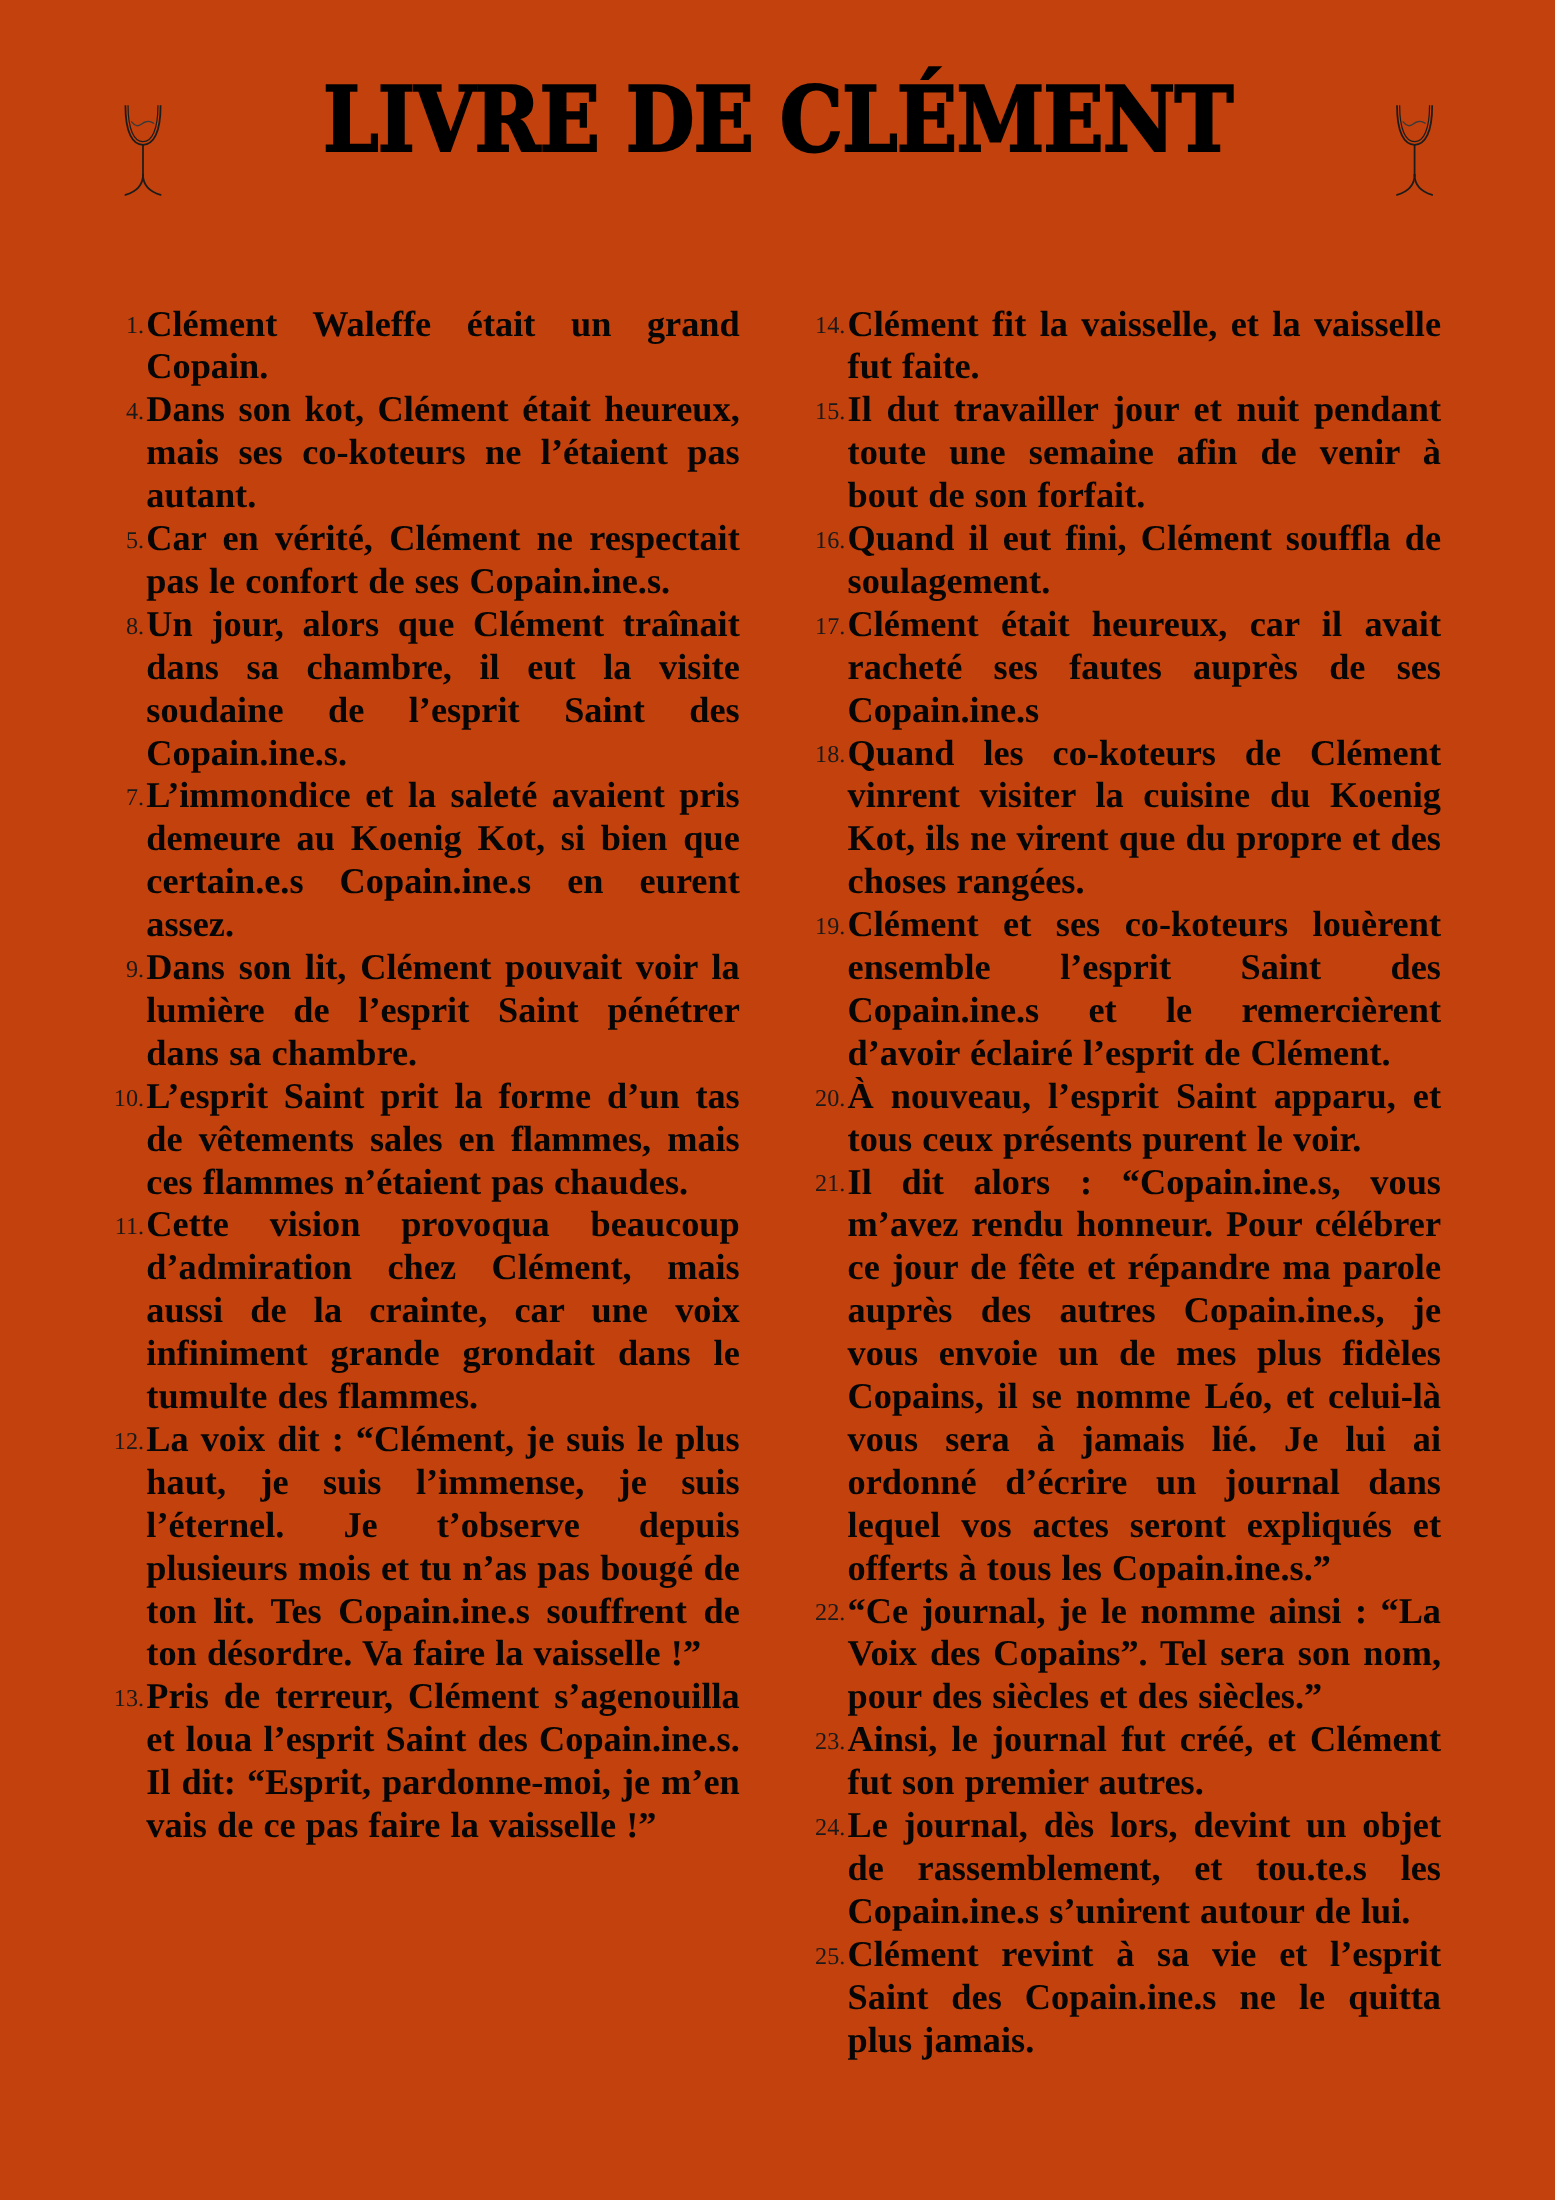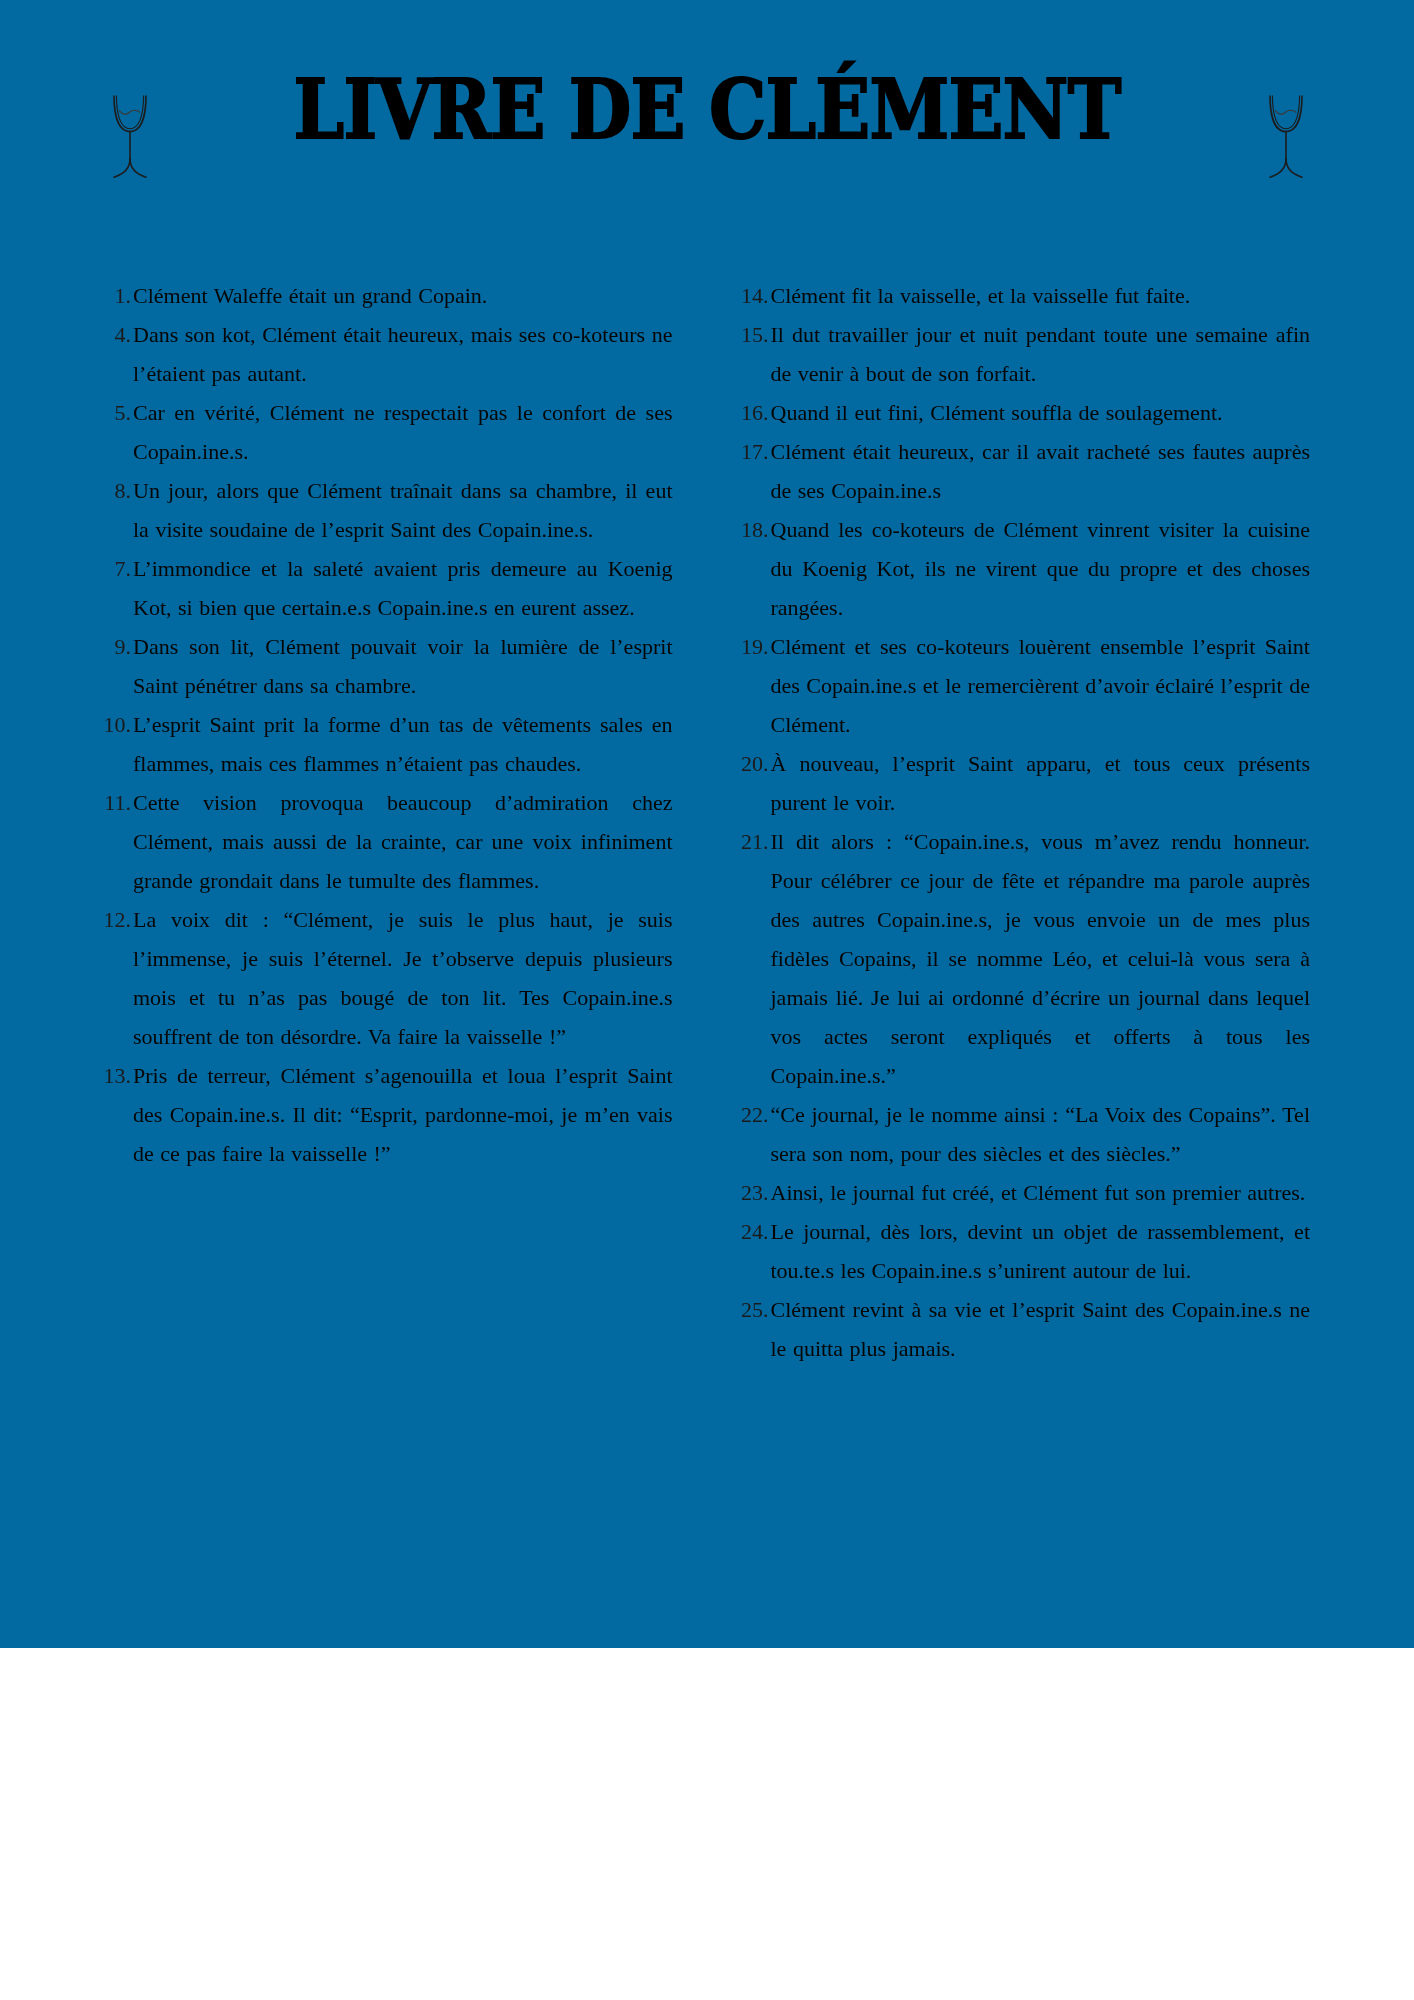--- a/index.html
+++ b/index.html
@@ -3,22 +3,22 @@
 <meta charset="utf-8">
 <style>
   html, body {
     margin: 0;
     padding: 0;
     background: #ffffff;
   }
   .page {
     position: relative;
     width: 1414px;
-    height: 1648px;
-    background: #0369a1;
+    height: 2000px;
+    background: #c2410c;
     color: #000000;
     font-family: "Liberation Serif", serif;
     overflow: hidden;
   }
 
   
   .header {
     position: absolute;
     top: 0;
     left: 0;
@@ -61,22 +61,22 @@
   }
   .col { flex: 1 1 0; min-width: 0; }
 
   ol.verses {
     margin: 0;
     padding: 0;
     list-style: none;
   }
   ol.verses li {
     position: relative;
-    font-weight: 400;
-    font-size: 22px;
+    font-weight: 700;
+    font-size: 33px;
     line-height: 39px;
     text-align: justify;
     color: #060606;
     word-spacing: 1px;
   }
   ol.verses li::before {
     content: attr(data-number) ".";
     position: absolute;
     right: 100%;
     top: 0;

